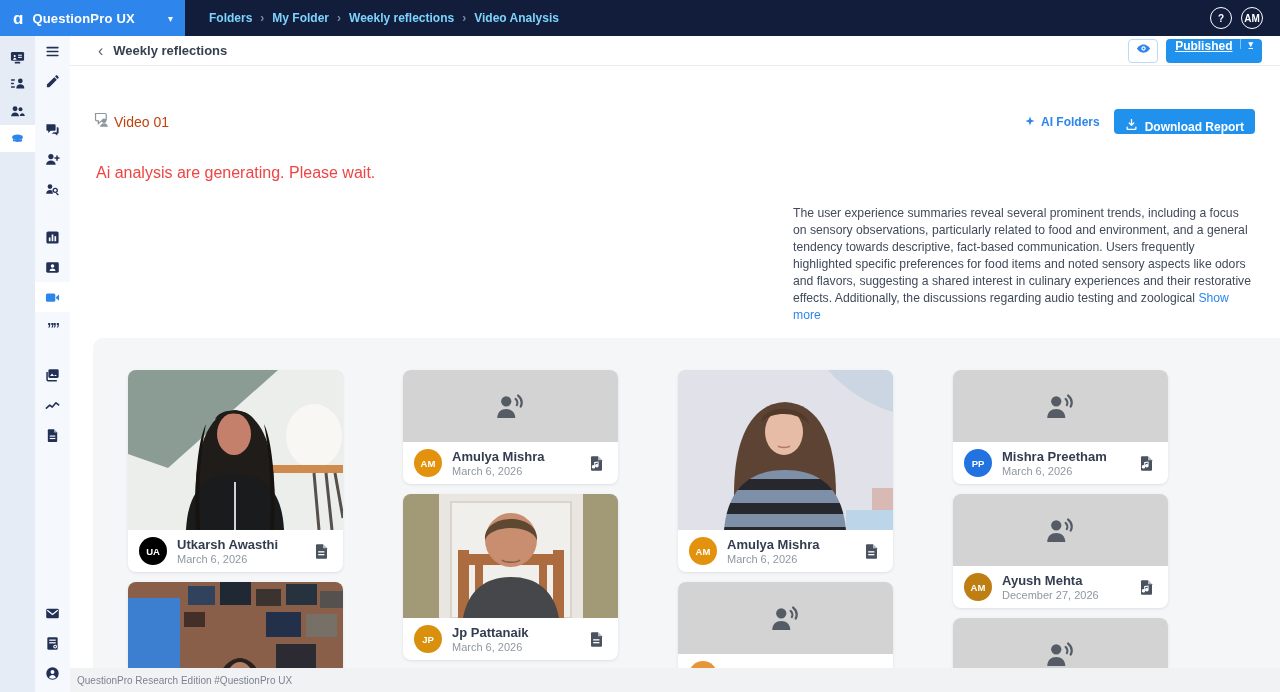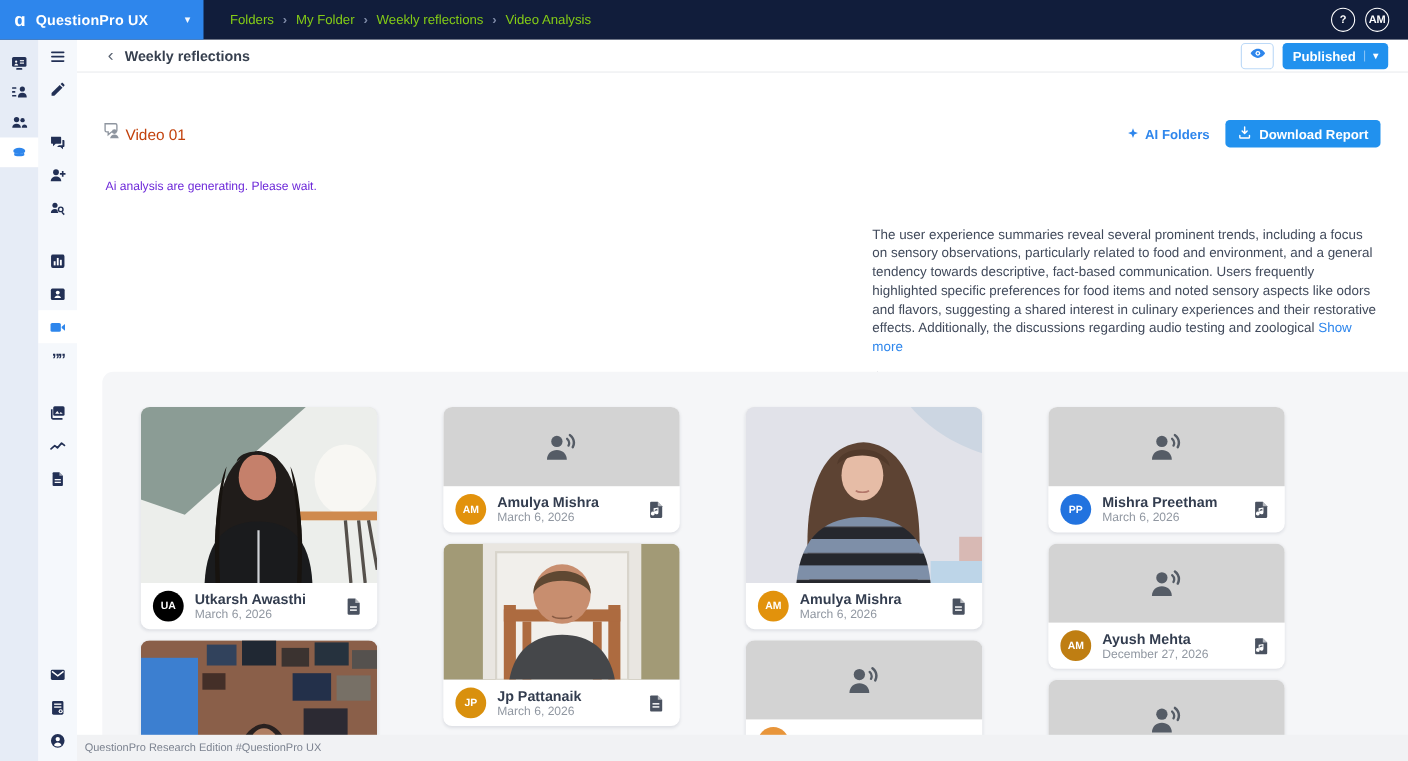--- a/index.html
+++ b/index.html
@@ -5,32 +5,32 @@
   * { margin:0; padding:0; box-sizing:border-box; }
   html,body { width:1280px; height:692px; overflow:hidden; font-family:"Liberation Sans", sans-serif; background:#fff; }
 
   
   .topbar { position:absolute; top:0; left:0; right:0; height:36px; background:var(--navy); display:flex; align-items:center; z-index:30; }
   .brand { width:185px; height:36px; background:var(--accent); display:flex; align-items:center; padding:0 12px 0 13px; color:#fff; cursor:pointer; }
   .brand-logo { font-size:17px; font-weight:700; margin-right:9px; line-height:1; }
   .brand-name { font-size:13px; font-weight:700; letter-spacing:.2px; flex:1; }
   .brand-caret { font-size:10px; opacity:.95; }
   .breadcrumb { display:flex; align-items:center; gap:8px; margin-left:24px; }
-  .breadcrumb .crumb { color:#84cc16; font-size:12px; font-weight:400; cursor:pointer;text-align:right; }
+  .breadcrumb .crumb { color:#7dd3fc; font-size:12px; font-weight:700; cursor:pointer;text-align:right; }
   .breadcrumb .sep { color:#7d89a6; font-size:12px; font-weight:700; }
   .topbar-right { margin-left:auto; display:flex; align-items:center; gap:9px; padding-right:17px; }
   .ring { width:22px; height:22px; border:1.6px solid #fff; border-radius:50%; color:#fff; display:flex; align-items:center; justify-content:center; font-size:10px; font-weight:700; cursor:pointer; }
 
   
   .subheader { position:absolute; top:36px; left:70px; right:0; height:30px; background:#fff; border-bottom:1px solid #e9ebee; display:flex; align-items:center; z-index:20; }
   .back-btn { margin-left:22px; color:#5a6372; font-size:16px; line-height:1; cursor:pointer; padding:0 6px; }
   .sub-title { font-size:13px; font-weight:700; color:#37404f; margin-left:4px; }
   .sub-actions { margin-left:auto; display:flex; align-items:center; gap:8px; padding-right:18px; }
   .eye-btn { width:30px; height:24px; border:1px solid #bcd9f7; border-radius:4px; background:#fff; display:flex; align-items:center; justify-content:center; color:var(--accent); cursor:pointer; }
-  .pub-btn { height:24px; background:var(--button-blue); color:#fff; border:none; border-radius:4px; font-size:12px; font-weight:700; display:flex; align-items:center; padding:0 9px; cursor:pointer; font-family:inherit; }
+  .pub-btn { height:24px; background:var(--button-blue); color:#fff; border:none; border-radius:4px; font-size:12px; font-weight:700; display:flex; align-items:flex-start; padding:0 9px; cursor:pointer; font-family:inherit;text-decoration:underline; }
   .pub-caret { font-size:9px; margin-left:8px; padding-left:7px; border-left:1px solid rgba(255,255,255,.45); }
 
   
   .sidebar { position:absolute; top:36px; left:0; bottom:0; width:70px; display:flex; z-index:15; }
   .rail { width:35px; background:var(--rail-bg); padding-top:8px; }
   .menu { width:35px; background:var(--menu-bg); display:flex; flex-direction:column; padding-bottom:4px; }
   .s-item { width:35px; height:27px; display:flex; align-items:center; justify-content:center; color:#223055; cursor:pointer; }
   .menu .s-item { height:30px; }
   .s-item svg { width:15px; height:15px; }
   .s-item.active { background:#fff; color:var(--accent); }
@@ -38,22 +38,22 @@
   .sgroup.push { margin-top:auto; margin-bottom:0; }
   .qicon { font-size:15px; font-weight:900; letter-spacing:-2px; line-height:.6; }
 
   
   .content { position:absolute; top:66px; left:70px; right:0; bottom:0; background:#fff; }
   .title-row { display:flex; align-items:center; padding:43px 25px 0 24px; }
   .title-wrap { display:flex; align-items:center; gap:3px; color:#8e959f; }
   .page-title { font-size:14px; font-weight:500; color:#c2410c; }
   .title-actions { margin-left:auto; display:flex; align-items:center; gap:14px; }
   .ai-link { display:flex; align-items:center; gap:6px; color:var(--accent); font-size:12px; font-weight:700; cursor:pointer; }
-  .dl-btn { height:25px; background:var(--button-blue); color:#fff; border:none; border-radius:4px; font-size:12px; font-weight:700; display:flex; align-items:center; gap:7px; padding:0 11px; cursor:pointer; font-family:inherit; }
-  .status-text { padding:30px 0 0 26px; font-size:11px; color:#6d28d9; }
+  .dl-btn { height:25px; background:var(--button-blue); color:#fff; border:none; border-radius:4px; font-size:12px; font-weight:700; display:flex; align-items:flex-end; gap:7px; padding:0 11px; cursor:pointer; font-family:inherit; }
+  .status-text { padding:30px 0 0 26px; font-size:16px; color:#ef4444; }
 
   .summary-block { position:absolute; top:139px; right:25px; width:462px; }
   .summary-text { font-size:12.2px; line-height:17px; color:#414a5b; }
   .show-more { color:var(--accent); cursor:pointer; }
   .attribution { display:flex; align-items:center; gap:7px; margin-top:13px; color:#868d99; font-size:11px; }
   .attribution svg { width:9px; height:9px; }
 
   
   .panel { position:absolute; top:272px; left:23px; right:0; bottom:0; background:var(--panel-bg); border-top-left-radius:10px; overflow:hidden; }
   .cols { display:flex; gap:60px; padding:32px 0 0 35px; }

